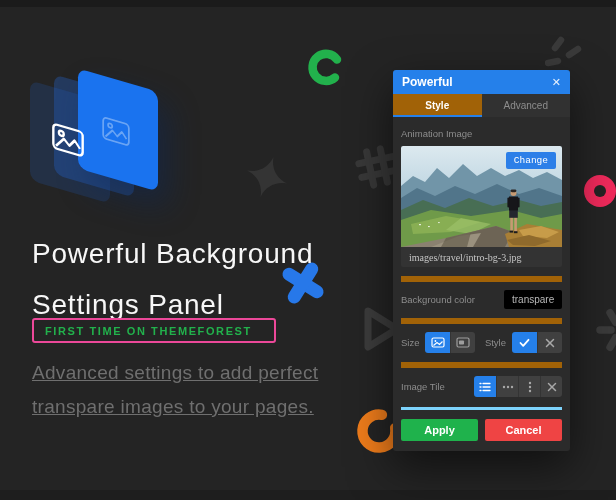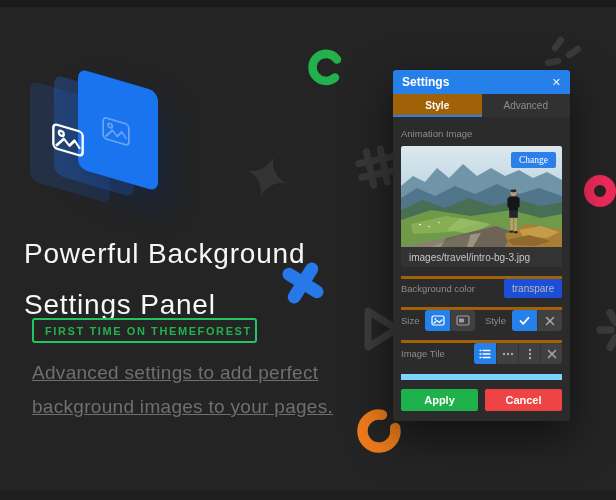--- a/index.html
+++ b/index.html
@@ -15,28 +15,28 @@
   
   .cards{position:absolute;left:30px;top:80px;width:180px;height:160px;}
   .card{position:absolute;width:80px;height:100px;border-radius:9px;transform:skewY(16.4deg);}
   .card1{left:0;top:12px;background:rgba(33,105,220,0.18);}
   .card2{left:24px;top:6px;background:rgba(36,110,228,0.30);}
   .card3{left:48px;top:0;background:#1a73ef;box-shadow:10px 14px 30px rgba(10,40,90,0.45);}
   .card .glyph{position:absolute;left:24px;top:40px;}
   .solid-glyph{position:absolute;left:22px;top:46px;transform:skewY(16.4deg);}
 
   .hero-title{
-    position:absolute;left:24px;top:228px;width:330px;
+    position:absolute;left:32px;top:228px;width:330px;
     color:#f7f7f7;font-size:28px;font-weight:300;letter-spacing:0.8px;line-height:51px;
   }
   .badge{
     position:absolute;left:32px;top:318px;
-    border:2px solid #22c55e;border-radius:3px;color:#22b14c;
+    border:2px solid #ec4899;border-radius:3px;color:#22b14c;
     font-size:11px;font-weight:bold;letter-spacing:1.6px;
-    padding:5px 3px 4px 11px;
+    padding:5px 22px 4px 11px;
   }
   .hero-desc{
     position:absolute;left:32px;top:356px;width:330px;
     color:#6f6f6f;font-size:19px;letter-spacing:0.3px;line-height:34px;font-weight:300;text-decoration:underline;
   }
 
   
   .deco{position:absolute;pointer-events:none;}
 
   
@@ -58,43 +58,43 @@
   }
   .tab.active{background:#a16207;color:#fff;font-weight:bold;box-shadow:inset 0 -2px 0 #2580ea;}
   .panel-body{padding:7px 8px 8px 8px;}
   .field-label{font-size:9.5px;color:#8d8d8d;margin:4px 0 7px 0;}
   .preview-block{border-radius:2px;overflow:hidden;}
   .preview{position:relative;width:161px;height:101px;background:#000;}
   .preview svg{display:block;}
   .change-btn{
     position:absolute;top:6px;right:6px;background:#2c7fe8;color:#fff;
     font-size:9.5px;padding:3px 8px;border-radius:2px;border:none;cursor:pointer;
-    font-family:Liberation Serif, serif;
+    font-family:Liberation Mono, monospace;
   }
   .filename{
     height:20px;background:#333333;display:flex;align-items:center;
-    padding:0 8px;color:#c6c6c6;font-size:10px;white-space:nowrap;overflow:hidden;
-  }
-  .sect{border-top:3px solid #a16207;margin-top:9px;display:flex;align-items:center;}
+    padding:0 8px;color:#c6c6c6;font-size:10px;white-space:nowrap;overflow:hidden;font-family:Liberation Serif, serif;
+  }
+  .sect{border-top:6px solid #a16207;margin-top:9px;padding-top:8px;display:flex;align-items:center;}
   .sect .lbl{font-size:9.5px;color:#8d8d8d;}
   .color-input{
-    margin-left:auto;width:44px;background:#1d4ed8;border:none;border-radius:2px;
+    margin-left:auto;width:44px;background:#000000;border:none;border-radius:2px;
     color:#b9b9b9;font-size:10px;padding:4px 6px 4px 8px;
     font-family:"Liberation Sans",sans-serif;outline:none;
   }
   .seg{display:flex;border-radius:3px;overflow:hidden;}
   .seg .sbtn{
     width:25px;height:21px;border:none;background:#404040;cursor:pointer;padding:0;
     display:flex;align-items:center;justify-content:center;
   }
   .seg .sbtn + .sbtn{border-left:1px solid #343434;}
   .seg .sbtn.active{background:#2580ea;}
   .seg.tiles .sbtn{width:22px;}
   .ml6{margin-left:6px;} .mla{margin-left:auto;}
-  .footer{border-top:6px solid #7dd3fc;margin-top:10px;padding-top:9px;display:flex;gap:7px;padding-bottom:2px;}
+  .footer{border-top:3px solid #7dd3fc;margin-top:10px;padding-top:9px;display:flex;gap:7px;padding-bottom:2px;}
   .btn{
     flex:1;height:22px;border:none;border-radius:2px;color:#fff;font-weight:bold;
     font-size:11px;cursor:pointer;font-family:"Liberation Sans",sans-serif;
   }
   .btn-apply{background:#1fb24c;}
   .btn-cancel{background:#ef4444;}
 </style>
 </head>
 <body>
 
@@ -177,26 +177,26 @@
   </svg>
 </div>
 
 <div class="hero-title">
   <div>Powerful Background</div>
   <div>Settings Panel</div>
 </div>
 <div class="badge">FIRST TIME ON THEMEFOREST</div>
 <div class="hero-desc">
   <div>Advanced settings to add perfect</div>
-  <div>background images to your pages.</div>
+  <div>transpare images to your pages.</div>
 </div>
 
 <div class="panel">
   <div class="panel-header">
-    <span class="panel-title">Settings</span>
+    <span class="panel-title">Powerful</span>
     <span class="panel-close">✕</span>
   </div>
 
   <div class="tabs">
     <div class="tab active">Style</div>
     <div class="tab">Advanced</div>
   </div>
 
   <div class="panel-body">
     <div class="field-label">Animation Image</div>

